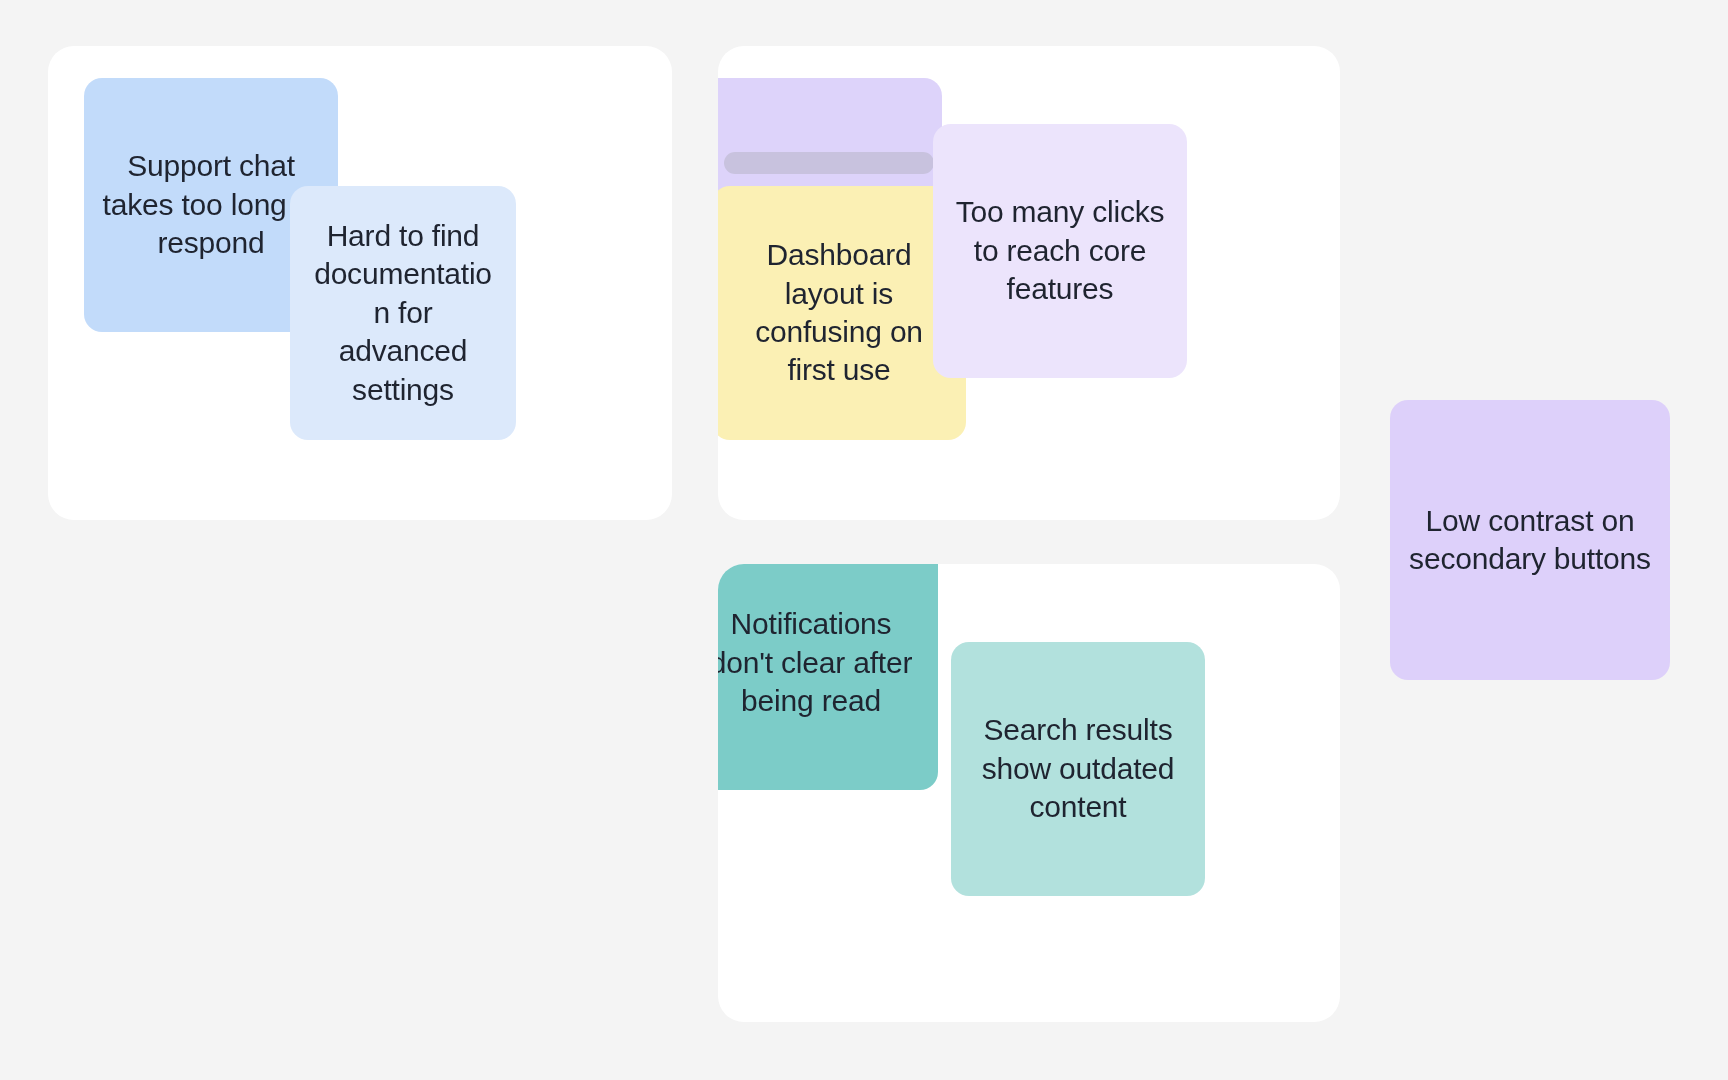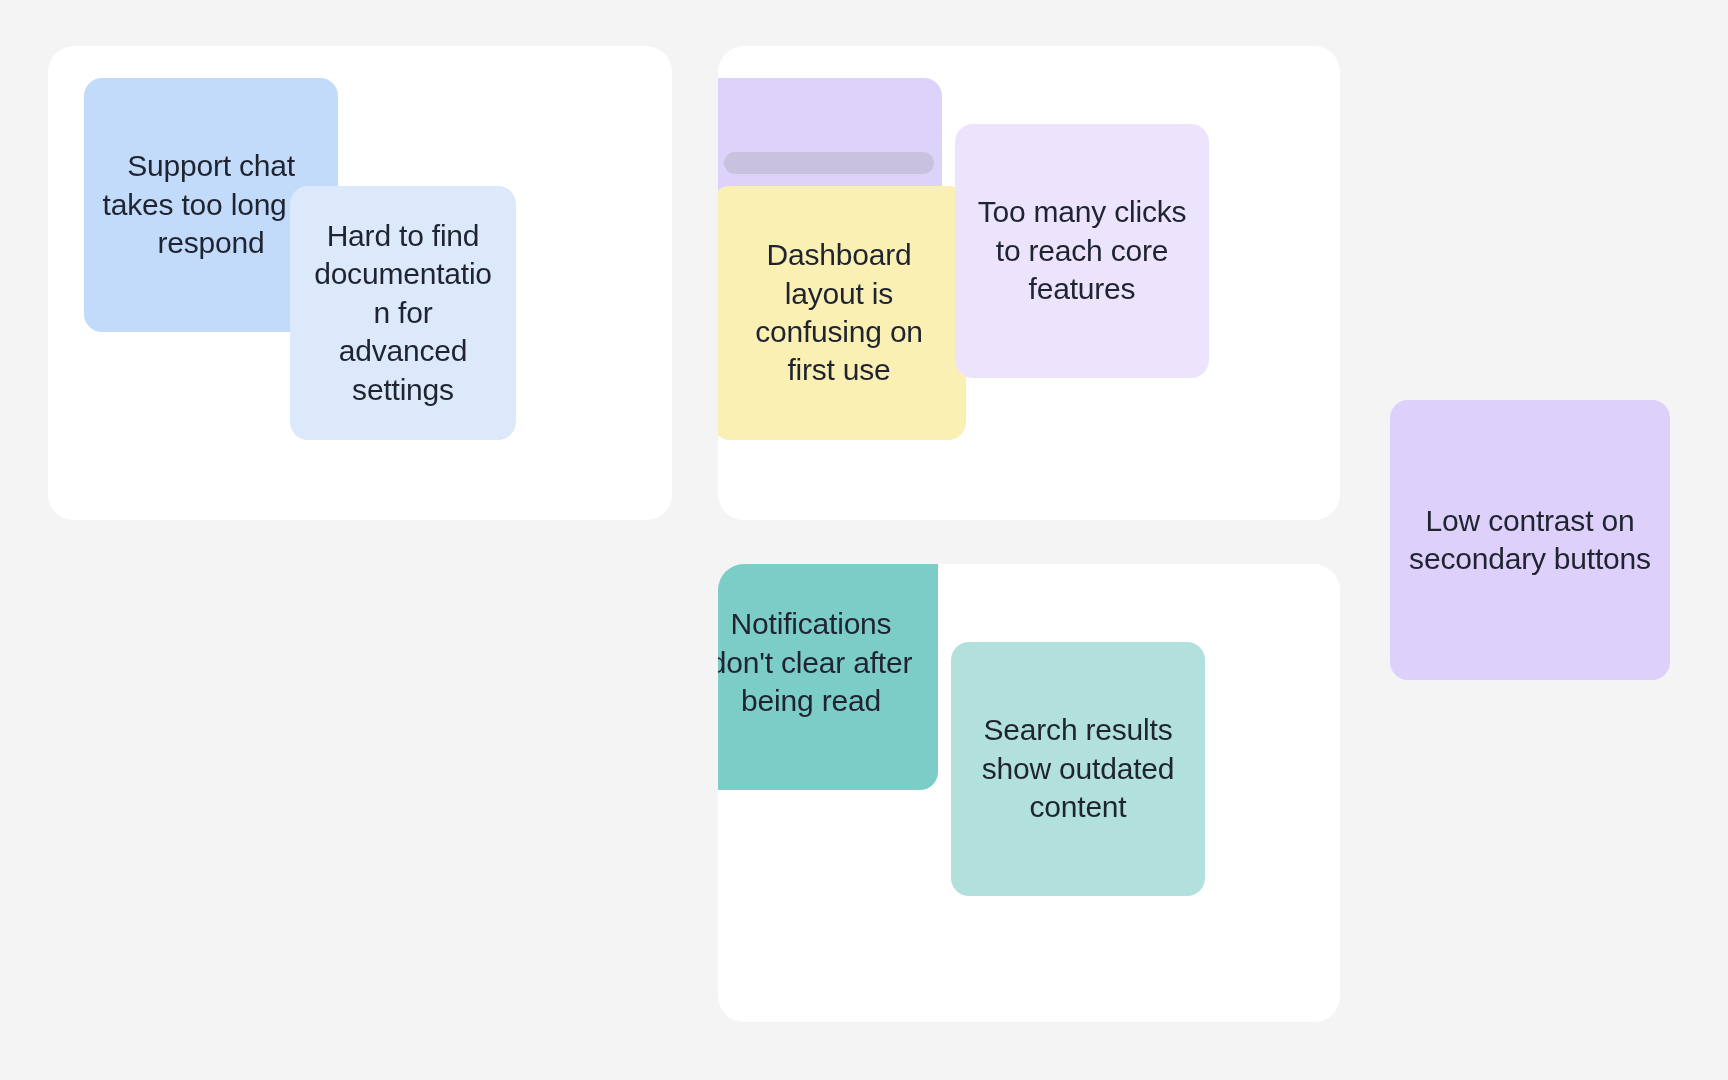--- a/index.html
+++ b/index.html
@@ -98,21 +98,20 @@
     left: -30px; top: 32px;  width: 254px; height: 254px;
     background: #ddd3fa;
   }
   #note-dashboard {
     left: -6px;  top: 140px; width: 254px; height: 254px;
     background: #fbf0b4;
   }
   #note-too-many-clicks {
     left: 215px; top: 78px;  width: 254px; height: 254px;
     background: #ece4fc;
-    margin-left: 22px;
   }
 
   
   #note-keyboard-shortcuts {
     left: 122px; top: 36px;  width: 254px; height: 254px;
     background: #fbf0b4;
   }
 
   
   #note-notifications {

